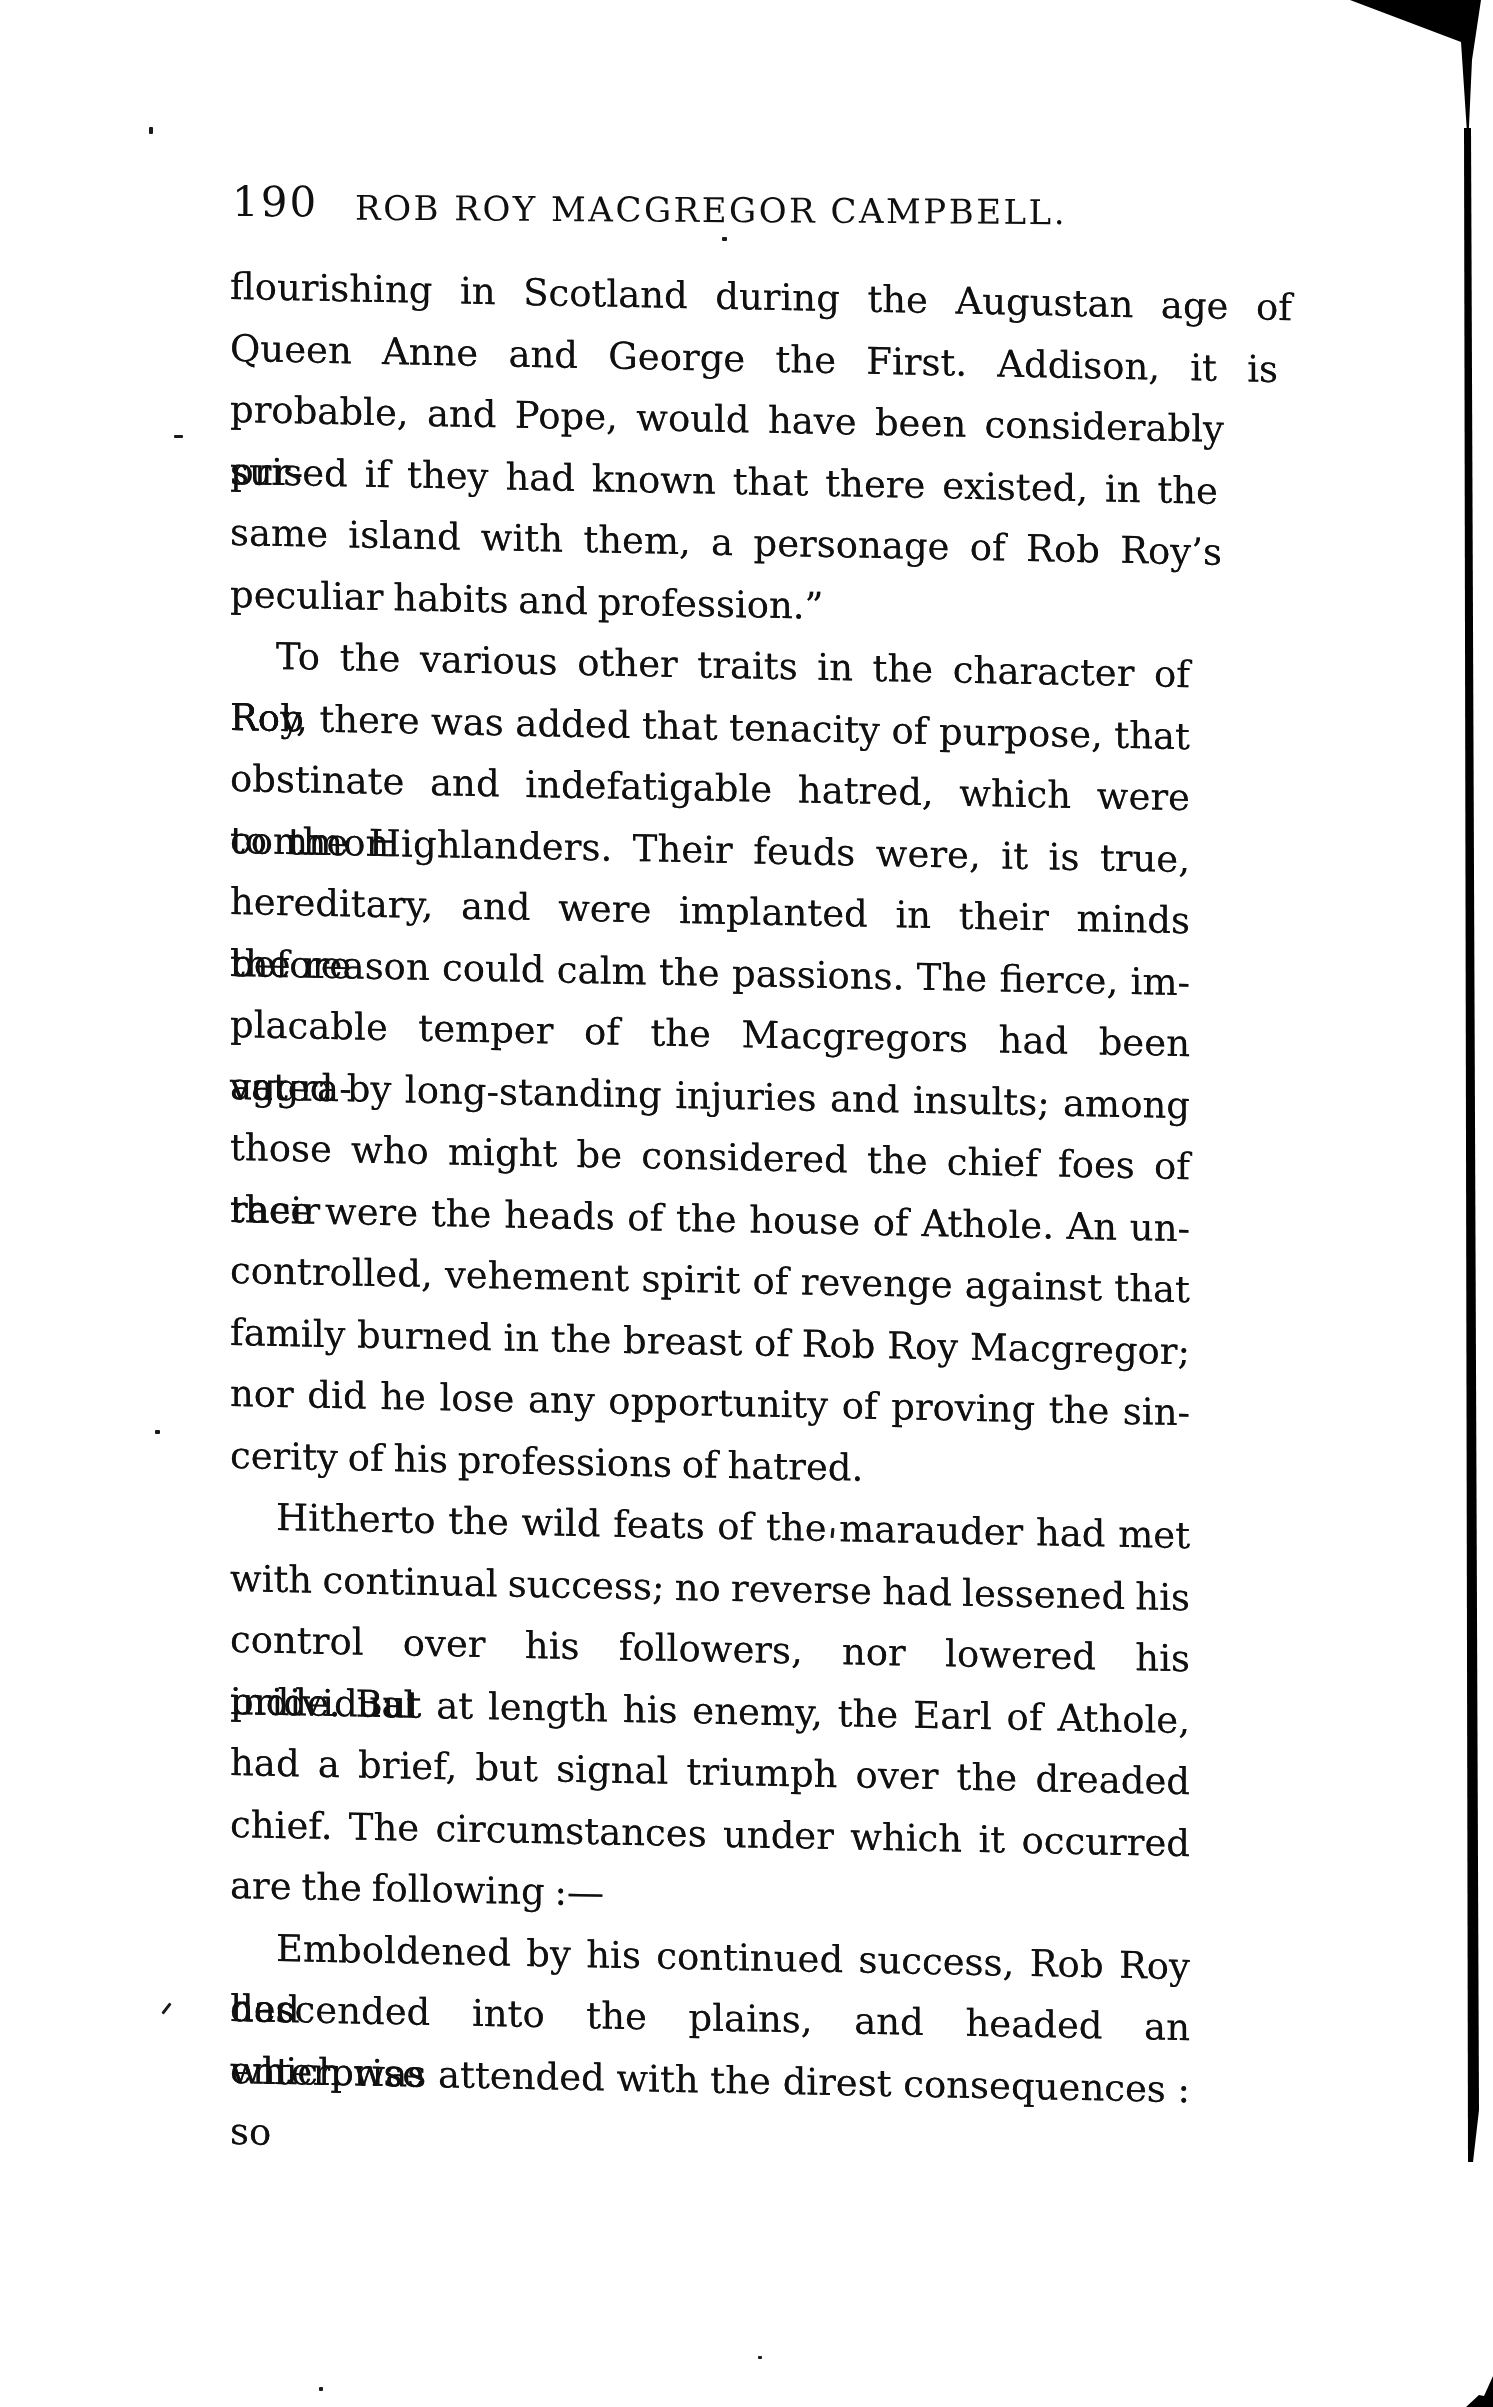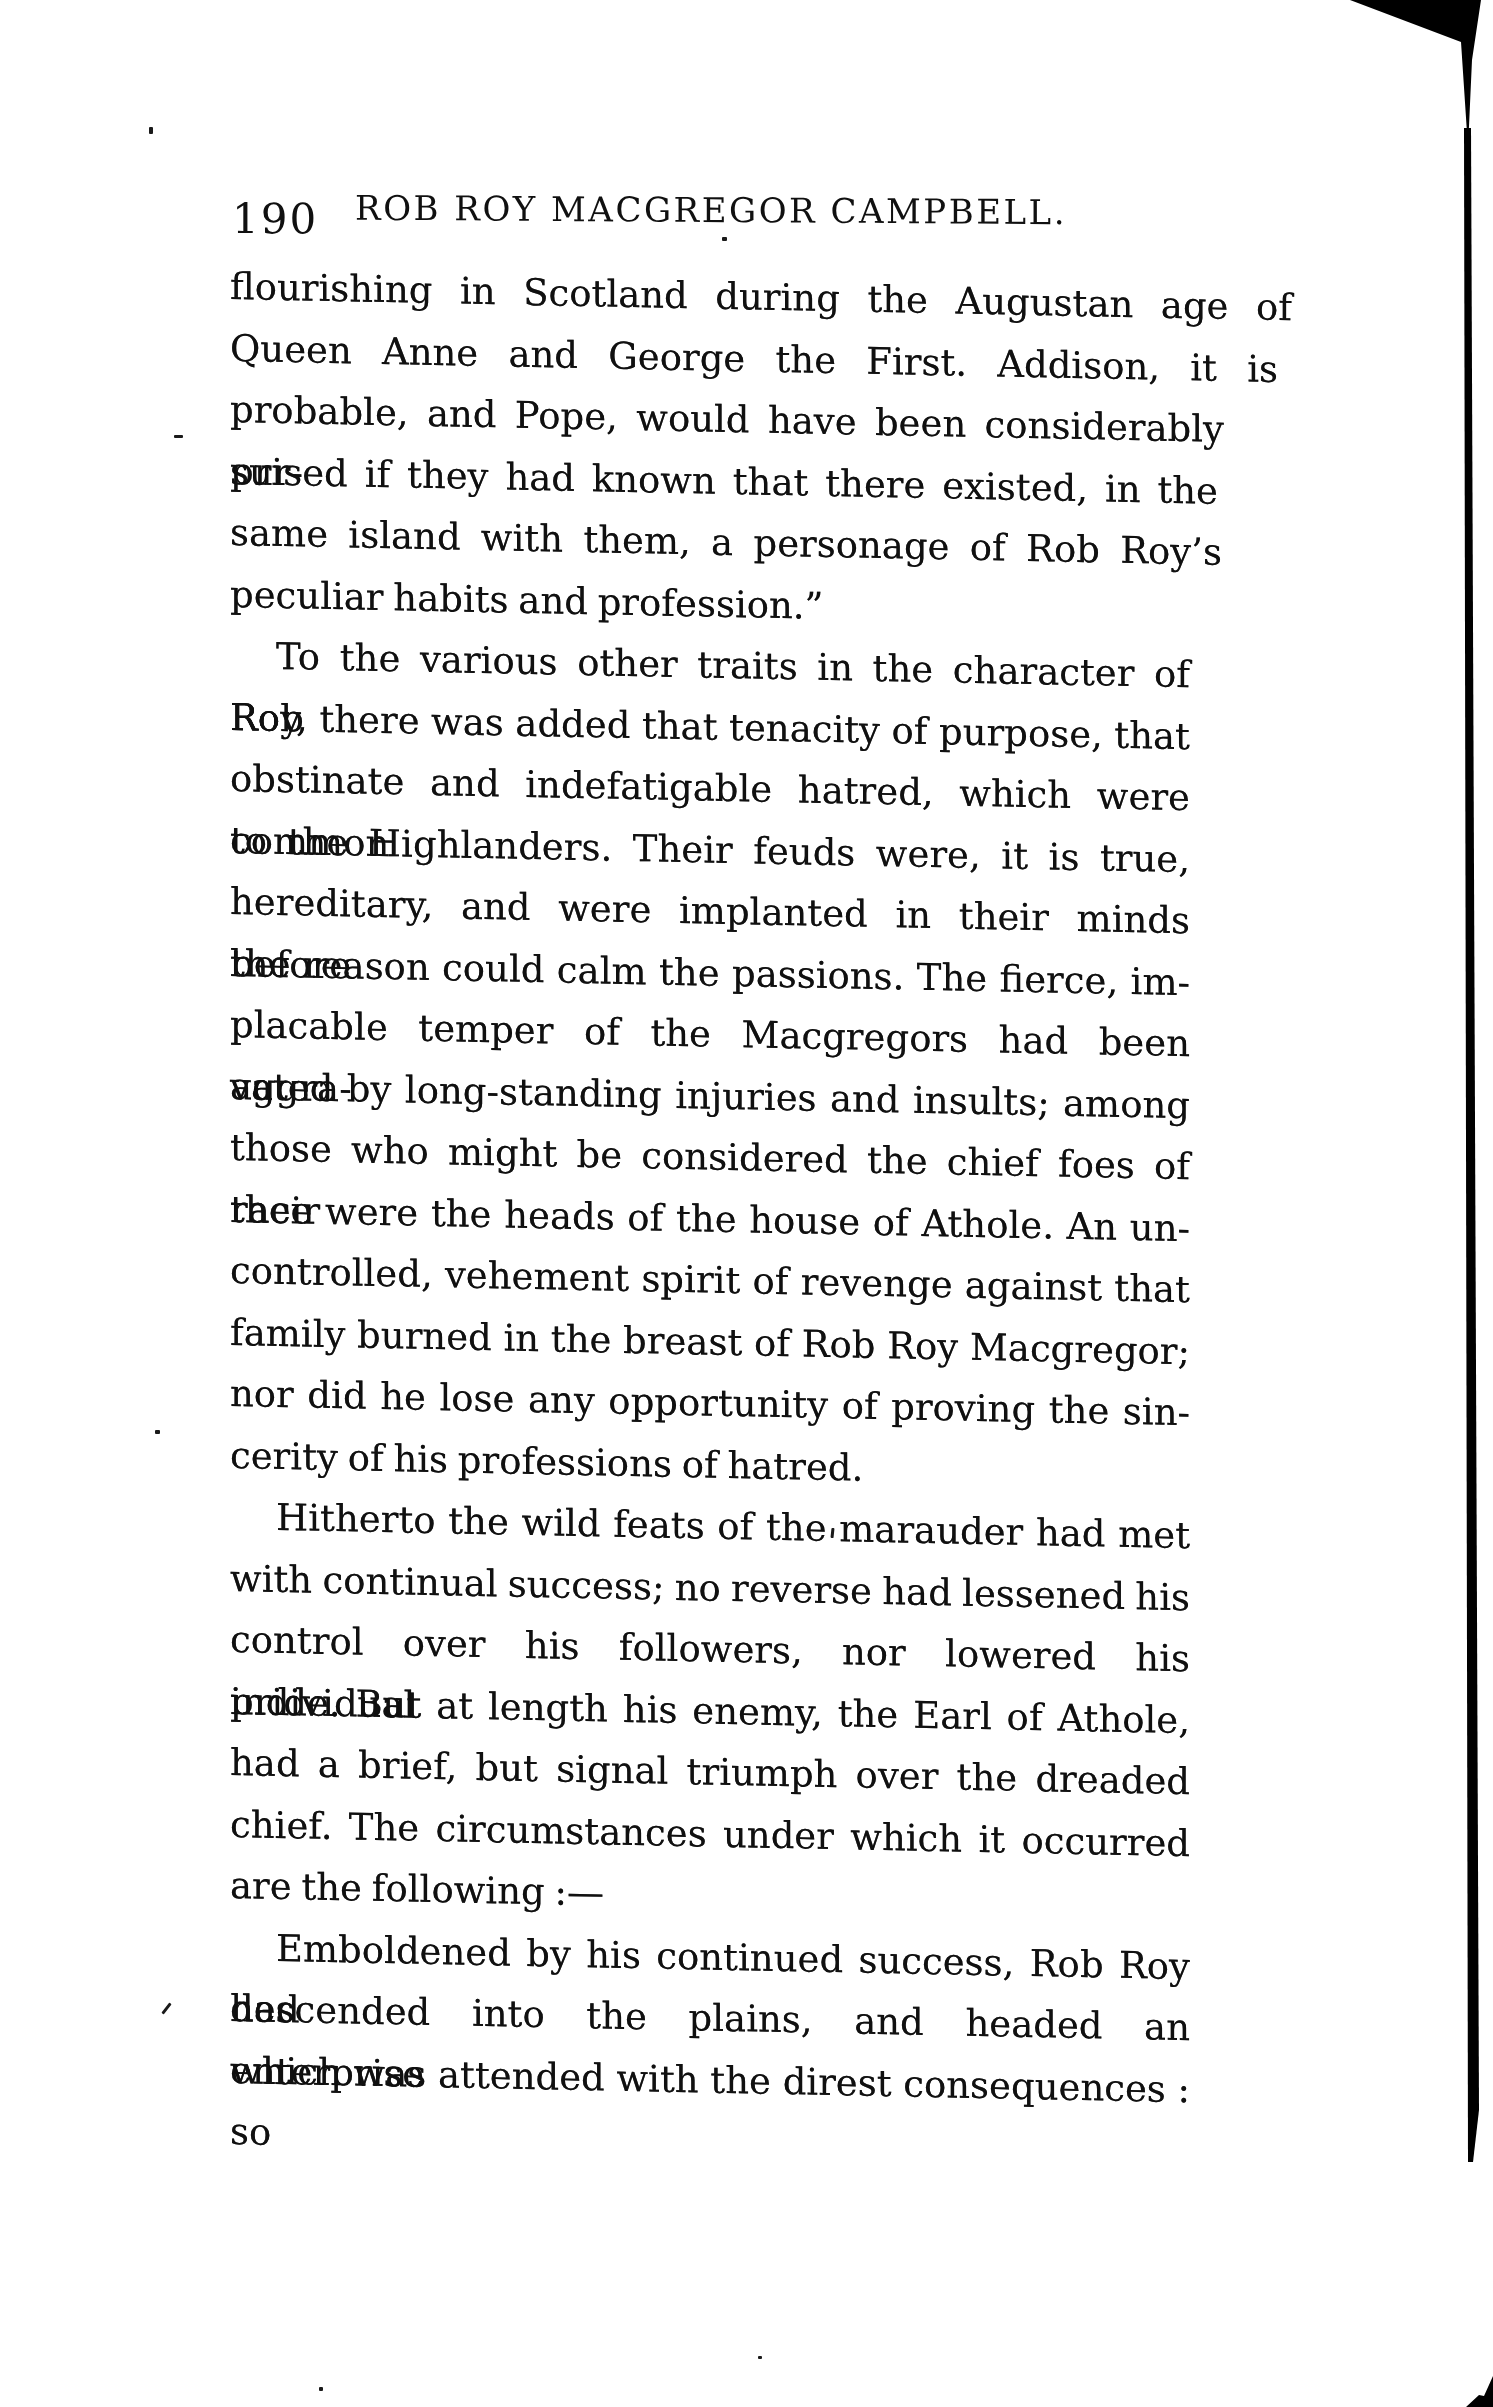--- a/index.html
+++ b/index.html
@@ -7,21 +7,21 @@
     width:1493px;height:2407px;position:relative;overflow:hidden;
     background:#ffffff;color:#101010;
     font-family:"DejaVu Serif", serif;
   }
   
   #header{
     position:absolute;left:230px;top:180px;width:962px;height:60px;
     transform:skewY(0.35deg);transform-origin:0 0;
   }
   #page-number{
-    position:absolute;left:2px;top:17px;font-size:42px;line-height:44px;
+    position:absolute;left:2px;top:0;font-size:42px;line-height:44px;
     letter-spacing:2px;
   }
   #running-title{
     text-align:center;font-size:34px;line-height:44px;letter-spacing:2.5px;
     padding-top:5px;white-space:nowrap;
   }
   
   #text-block{
     position:absolute;left:230px;top:256px;
     transform:skewY(1.15deg);transform-origin:0 0;

